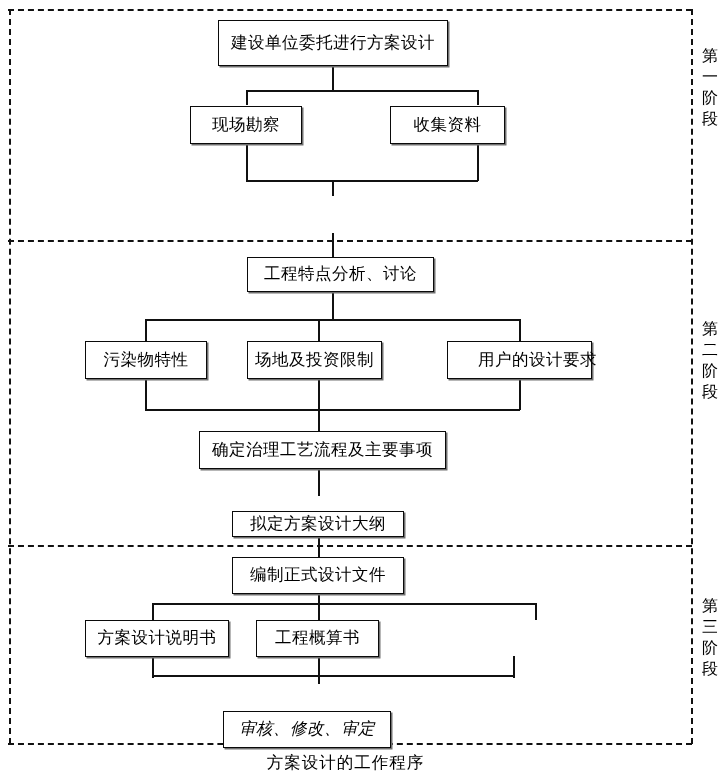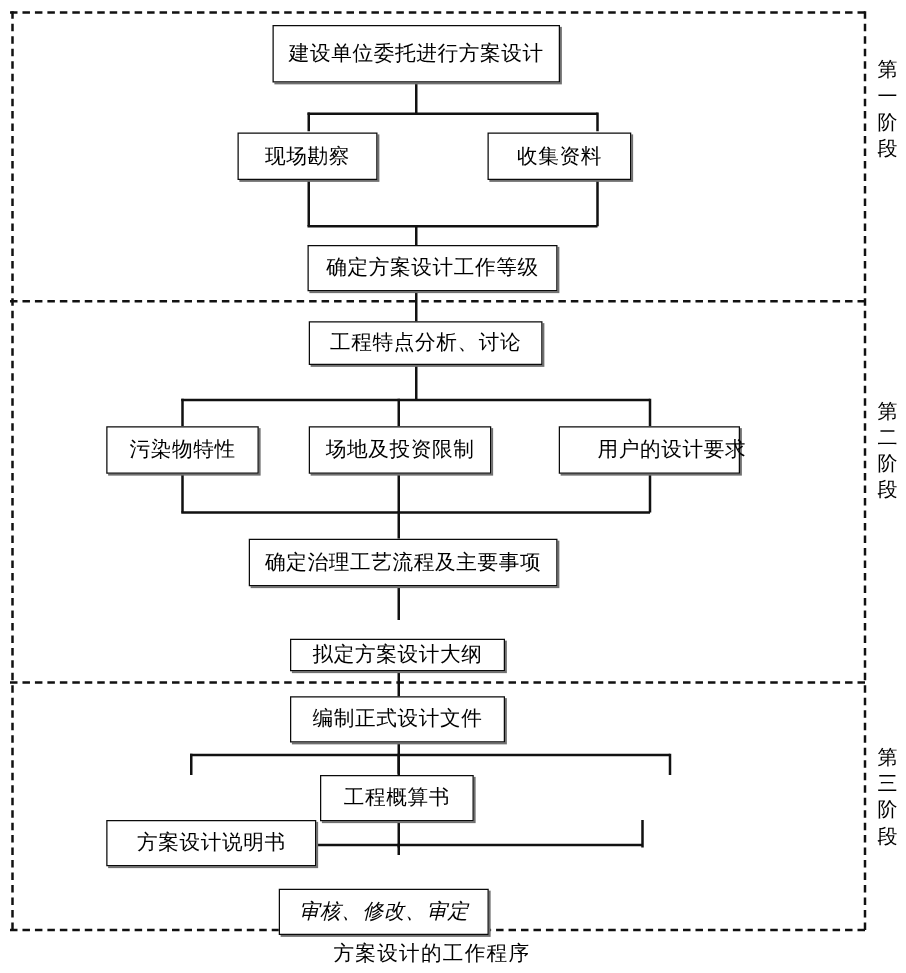--- a/index.html
+++ b/index.html
@@ -141,37 +141,36 @@
   <div class="vline" style="left:513px; top:656px; height:22px;"></div>
   <div class="hline" style="left:152px; top:675px; width:362px;"></div>
   <div class="vline" style="left:318px; top:675px; height:9px;"></div>
 
   <div class="box" style="left:218px; top:20px; width:230px; height:46px;">建设单位委托进行方案设计</div>
 
   <div class="box" style="left:190px; top:106px; width:112px; height:38px;">现场勘察</div>
 
   <div class="box" style="left:390px; top:106px; width:115px; height:38px;">收集资料</div>
 
-  <div class="box" style="left:246px; top:196px; width:200px; height:37px;">确定方案设计工作等级</div>
 
   <div class="box" style="left:247px; top:257px; width:187px; height:35px;">工程特点分析、讨论</div>
 
   <div class="box" style="left:85px; top:341px; width:122px; height:38px;">污染物特性</div>
 
-  <div class="box" style="left:247px; top:341px; width:146px; height:38px;">场地及投资限制</div>
+  <div class="box" style="left:247px; top:341px; width:135px; height:38px;">场地及投资限制</div>
 
   <div class="box" style="left:447px; top:341px; width:145px; height:38px;padding-left:36px;">用户的设计要求</div>
 
   <div class="box" style="left:199px; top:431px; width:247px; height:38px;">确定治理工艺流程及主要事项</div>
 
   <div class="box" style="left:232px; top:511px; width:172px; height:26px;">拟定方案设计大纲</div>
 
   <div class="box" style="left:232px; top:557px; width:172px; height:37px;">编制正式设计文件</div>
 
-  <div class="box" style="left:85px; top:620px; width:168px; height:37px;margin-top:36px;">方案设计说明书</div>
+  <div class="box" style="left:85px; top:620px; width:144px; height:37px;">方案设计说明书</div>
 
   <div class="box" style="left:256px; top:620px; width:123px; height:37px;">工程概算书</div>
 
 
   <div class="box" style="left:223px; top:711px; width:168px; height:37px;font-style:italic;">审核、修改、审定</div>
 
   <div class="stage-label" style="left:697px; top:45px;">
     <span>第</span>
     <span>一</span>
     <span>阶</span>

